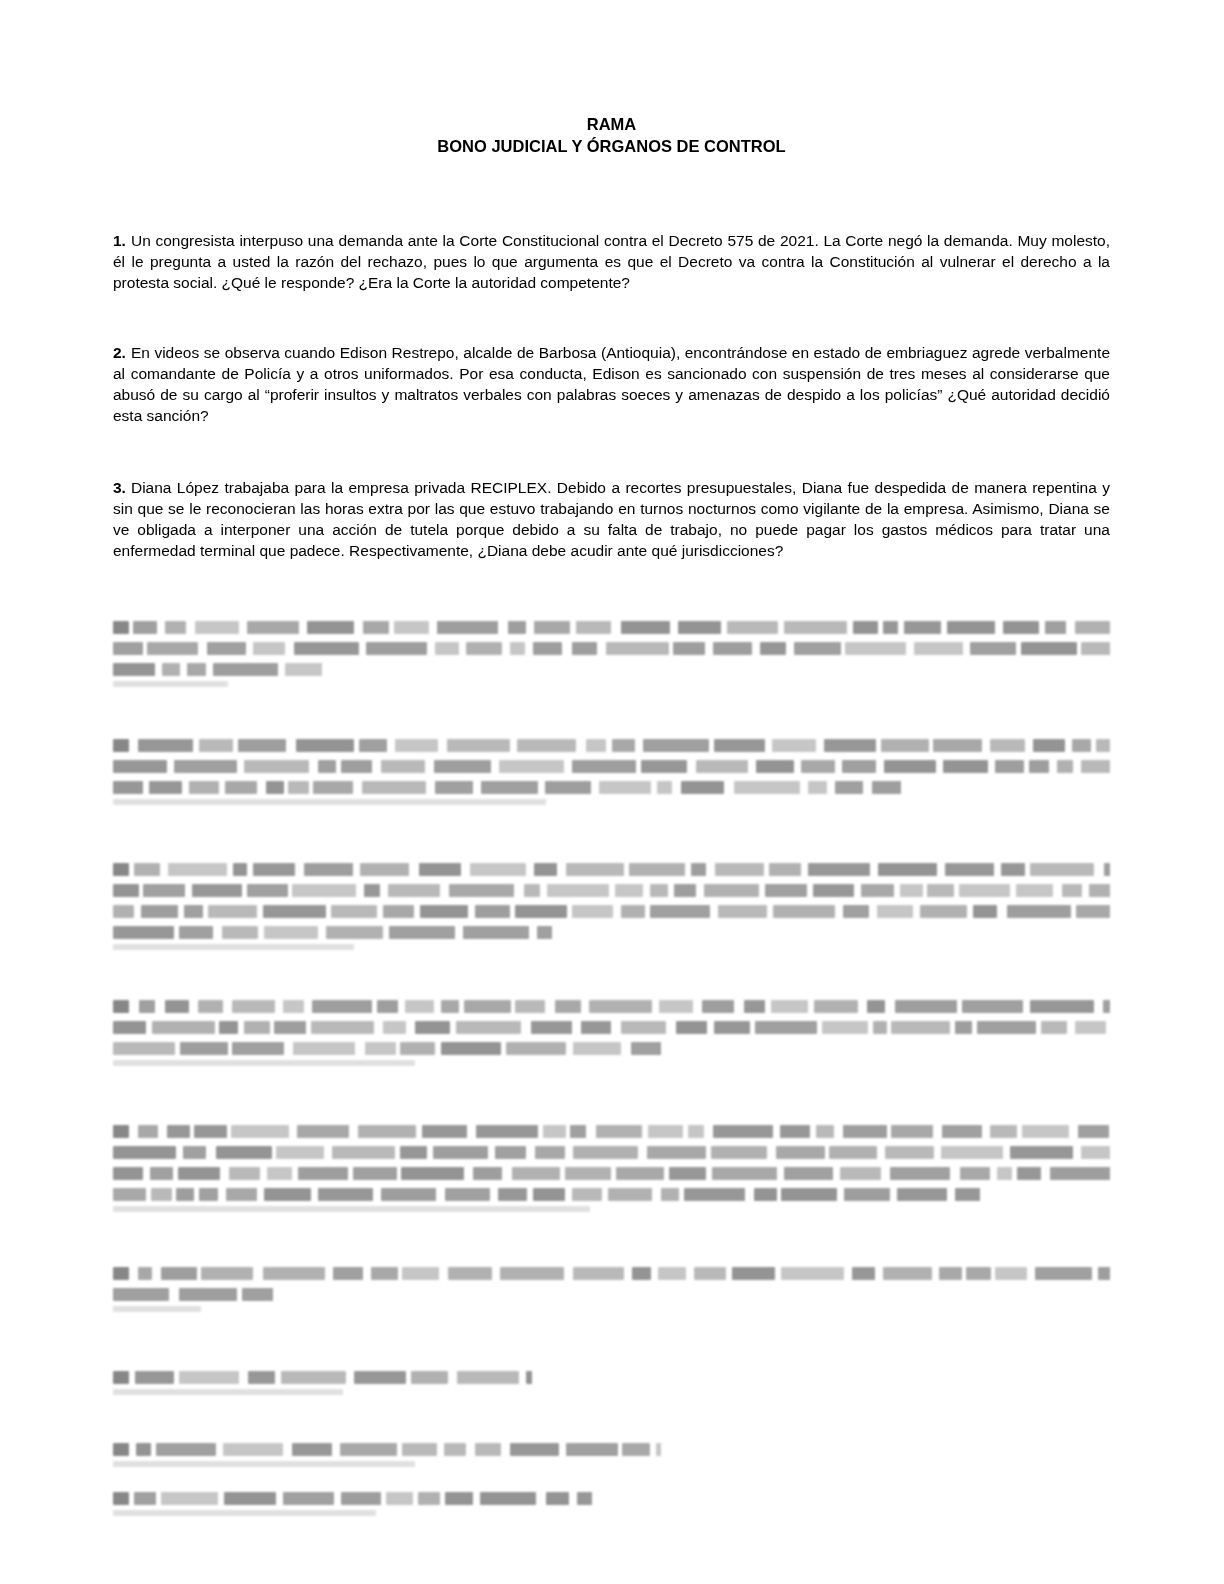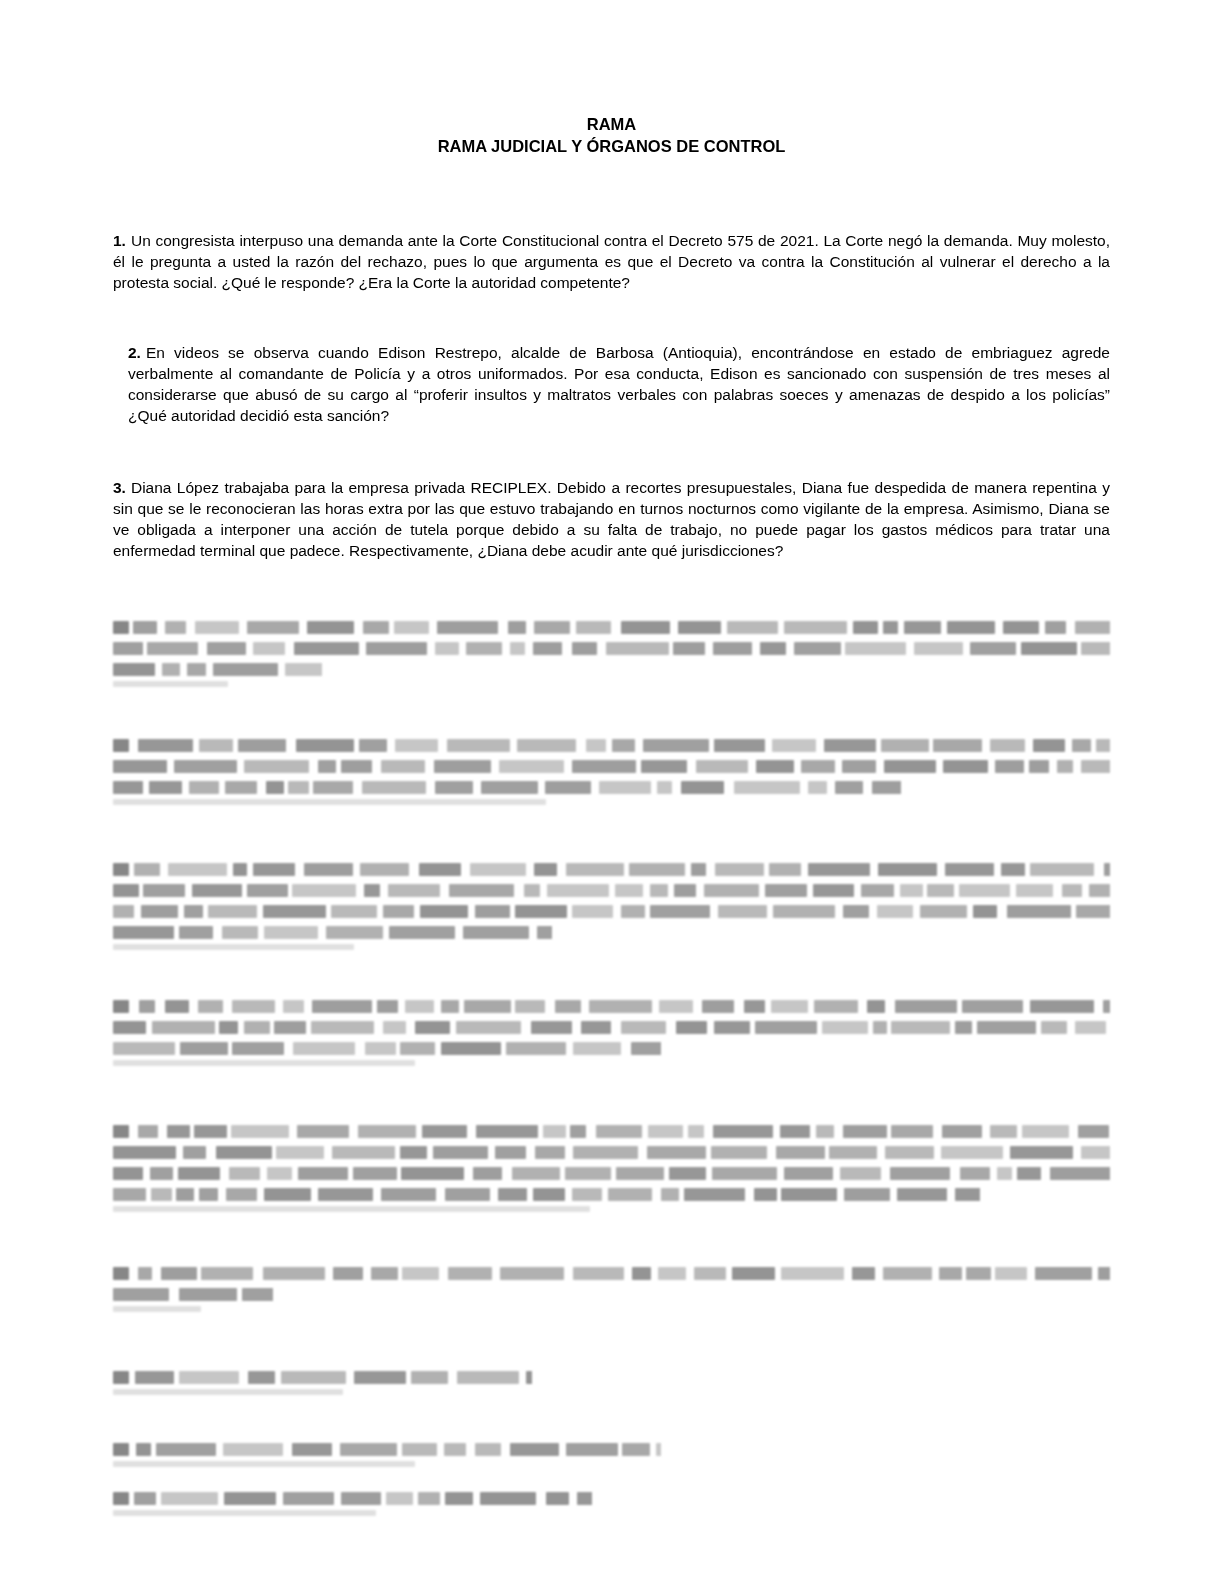--- a/index.html
+++ b/index.html
@@ -35,21 +35,21 @@
     margin: 0;
     font-size: 15.5px;
     line-height: 21px;
     text-align: justify;
     color: #000000;
   }
   p.question .qnum {
     font-weight: bold;
     margin-right: 5px;
   }
-  p.q2 { margin-top: 49px; margin-left: 15px; }
+  p.q2 { margin-top: 49px; }
   p.q3 { margin-top: 51px; }
 
   
   .blurred {
     filter: blur(1.1px);
     opacity: 0.92;
   }
   .blur-line {
     height: 21px;
     box-sizing: border-box;
@@ -79,21 +79,21 @@
   .b-item-a { margin-top: 44px; }
   .b-item-b { margin-top: 21px; }
 </style>
 </head>
 <body>
 
 <div class="page">
 
   <header class="doc-title">
     <div>RAMA</div>
-    <div>RAMA JUDICIAL Y ÓRGANOS DE CONTROL</div>
+    <div>BONO JUDICIAL Y ÓRGANOS DE CONTROL</div>
   </header>
 
   <section class="questions">
 
     <p class="question q1"><span class="qnum">1.</span><span>Un congresista interpuso una demanda ante la Corte Constitucional contra el Decreto 575 de 2021. La Corte negó la demanda. Muy molesto, él le pregunta a usted la razón del rechazo, pues lo que argumenta es que el Decreto va contra la Constitución al vulnerar el derecho a la protesta social. ¿Qué le responde? ¿Era la Corte la autoridad competente?</span></p>
 
     <p class="question q2"><span class="qnum">2.</span><span>En videos se observa cuando Edison Restrepo, alcalde de Barbosa (Antioquia), encontrándose en estado de embriaguez agrede verbalmente al comandante de Policía y a otros uniformados. Por esa conducta, Edison es sancionado con suspensión de tres meses al considerarse que abusó de su cargo al “proferir insultos y maltratos verbales con palabras soeces y amenazas de despido a los policías” ¿Qué autoridad decidió esta sanción?</span></p>
 
     <p class="question q3"><span class="qnum">3.</span><span>Diana López trabajaba para la empresa privada RECIPLEX. Debido a recortes presupuestales, Diana fue despedida de manera repentina y sin que se le reconocieran las horas extra por las que estuvo trabajando en turnos nocturnos como vigilante de la empresa. Asimismo, Diana se ve obligada a interponer una acción de tutela porque debido a su falta de trabajo, no puede pagar los gastos médicos para tratar una enfermedad terminal que padece. Respectivamente, ¿Diana debe acudir ante qué jurisdicciones?</span></p>
 

